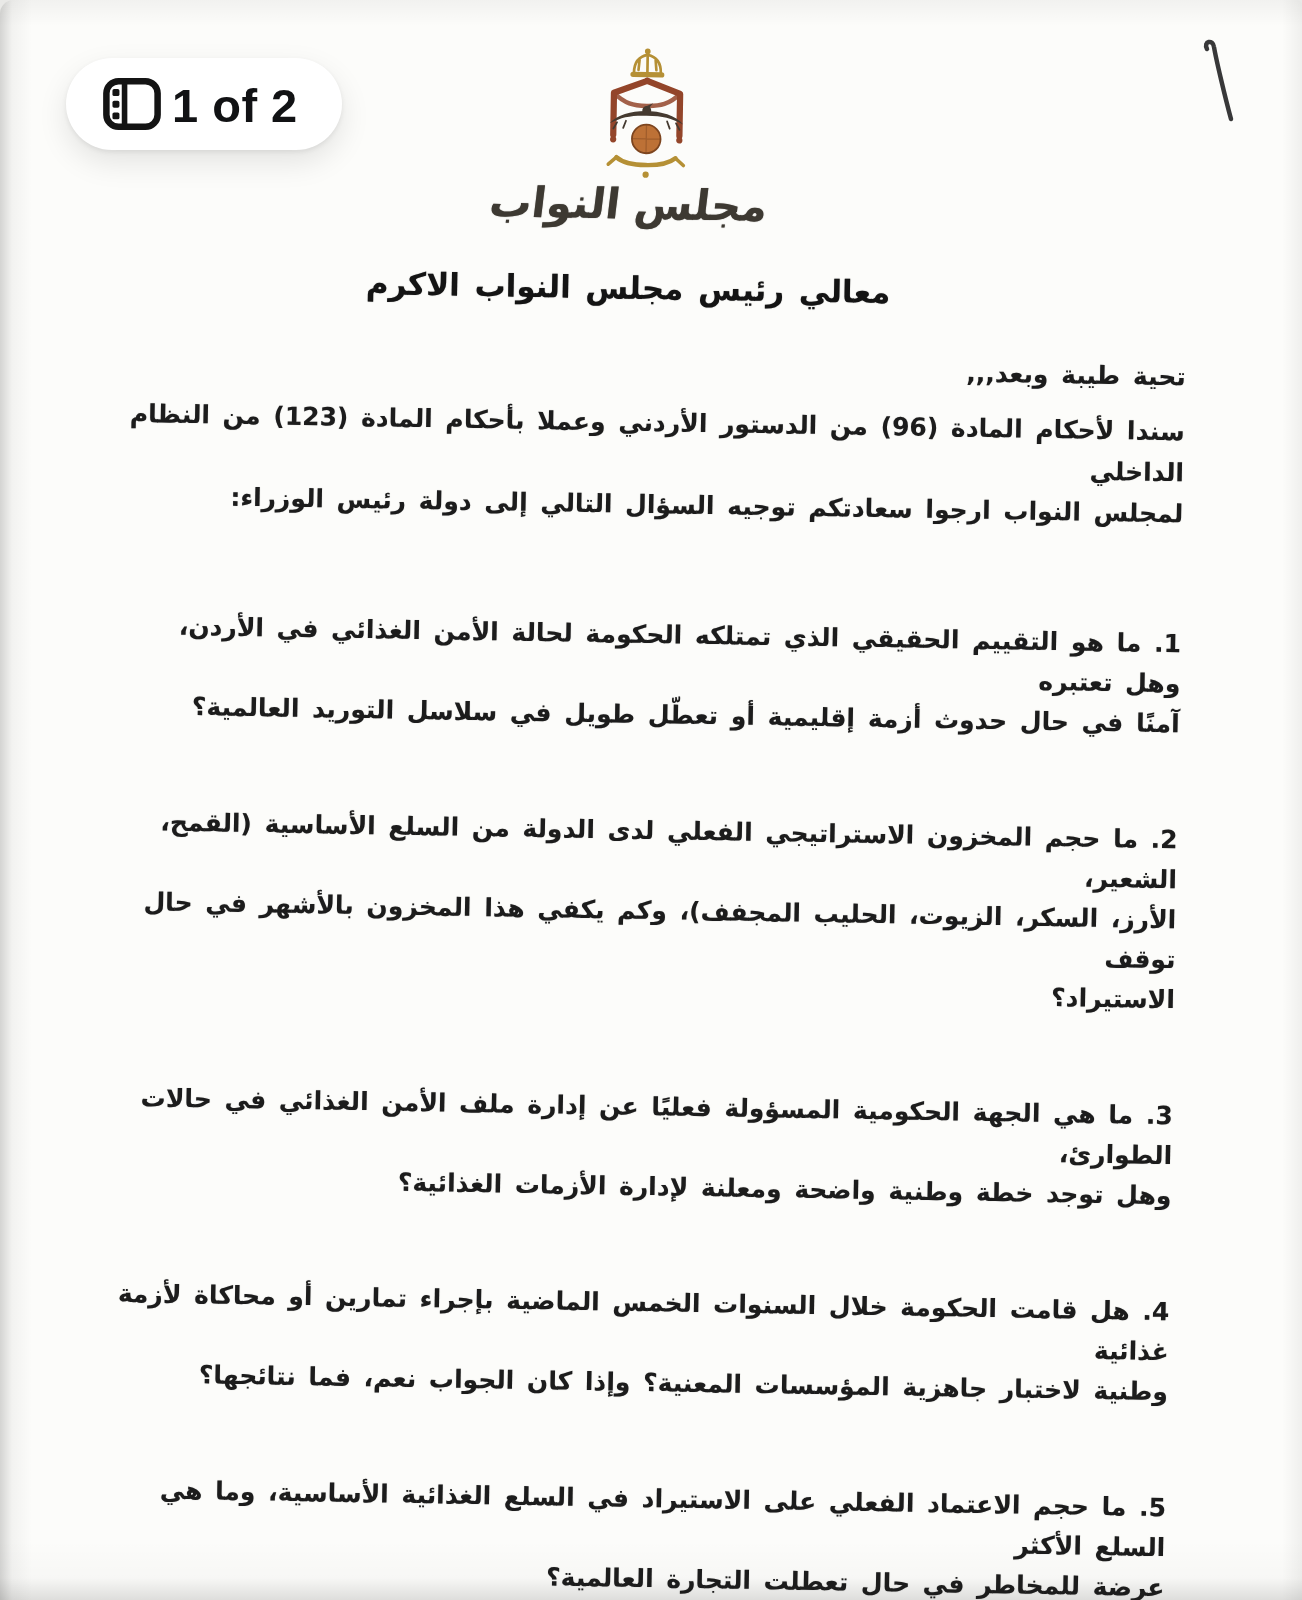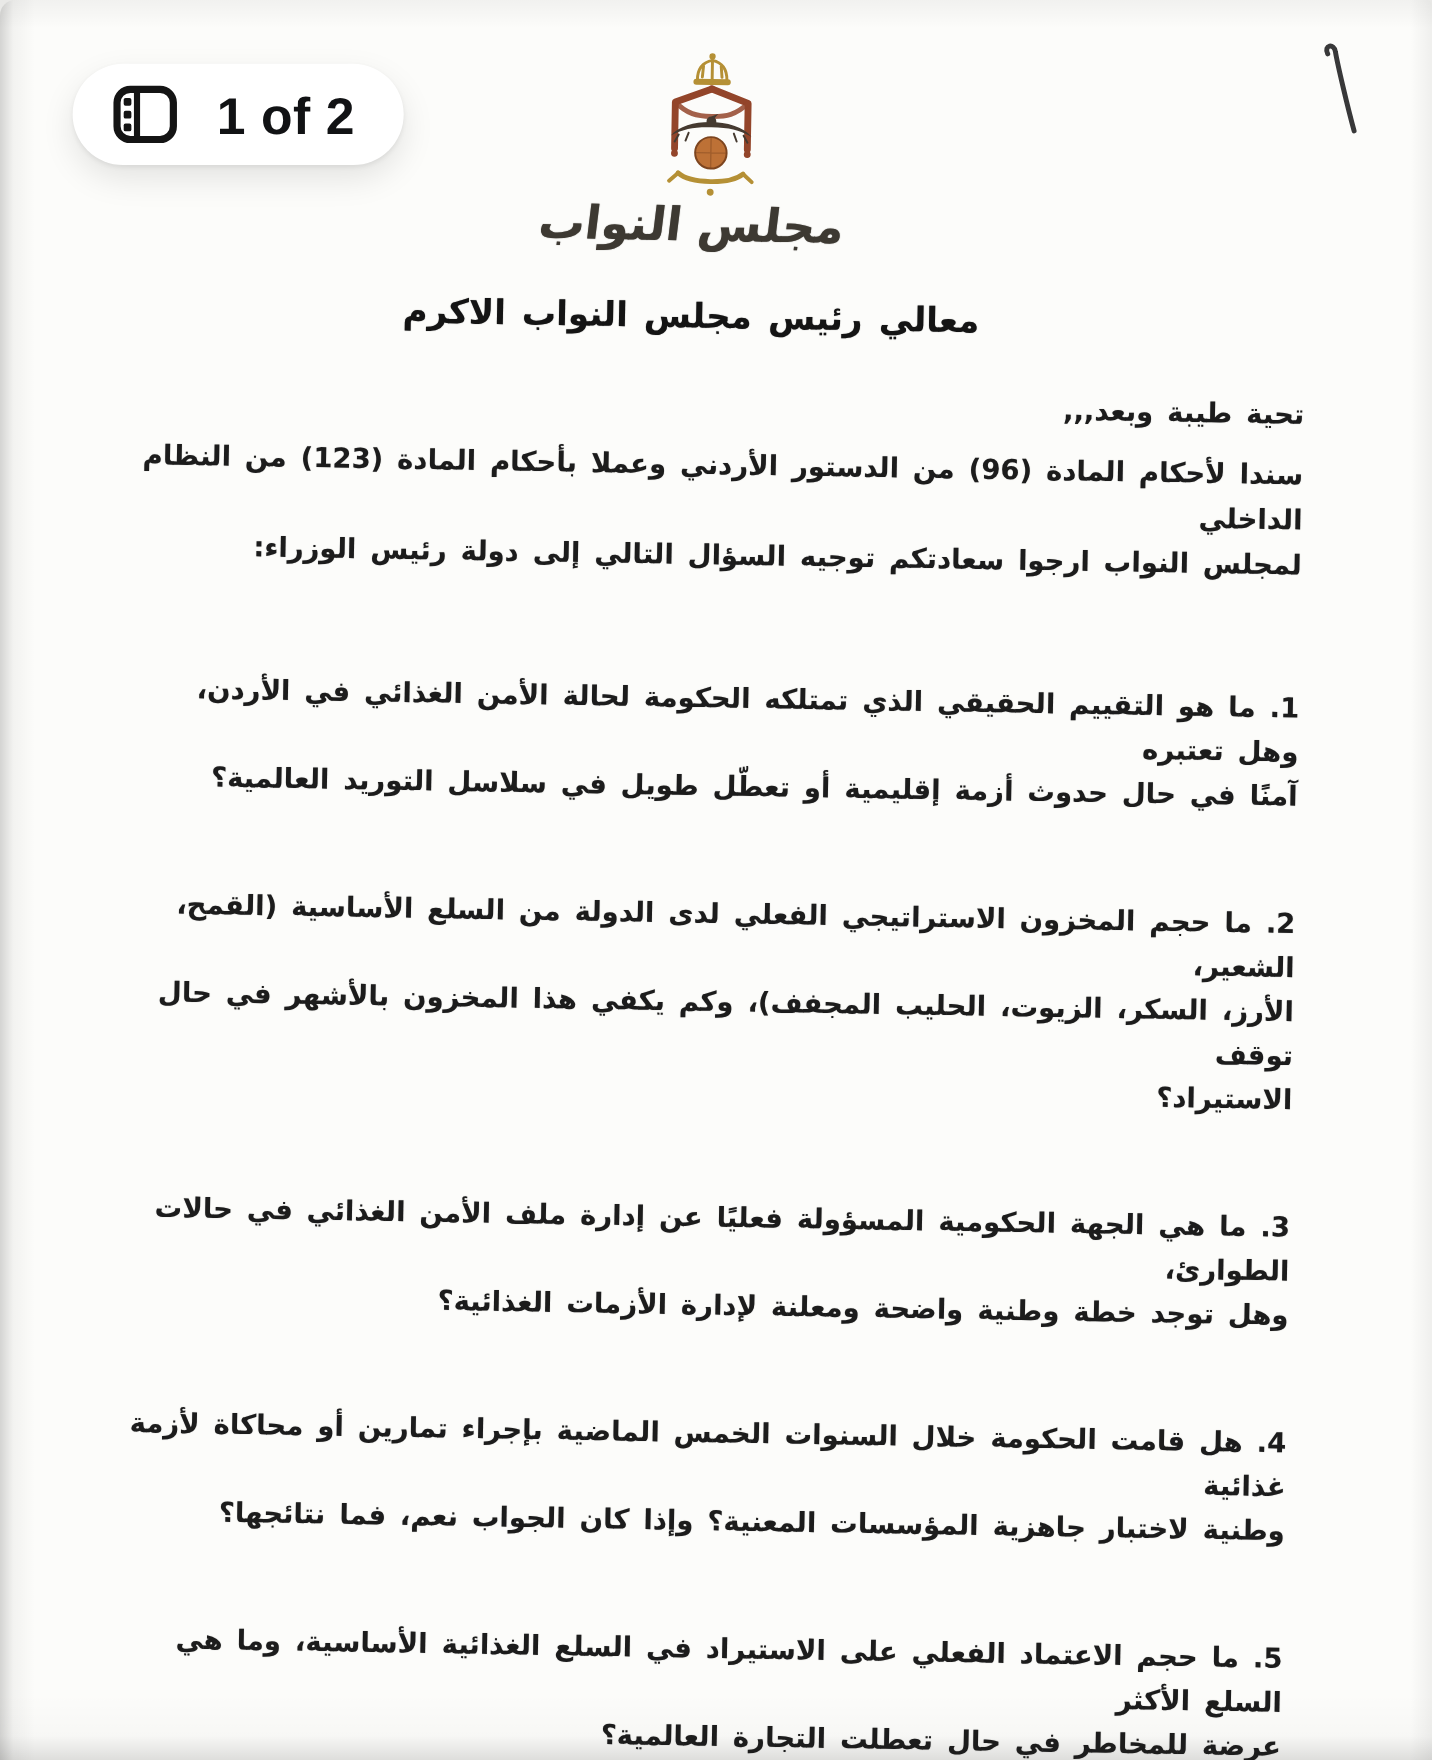--- a/index.html
+++ b/index.html
@@ -11,21 +11,21 @@
     background:
       linear-gradient(90deg, rgba(0,0,0,0.16) 0px, rgba(0,0,0,0.04) 12px, rgba(0,0,0,0) 32px),
       linear-gradient(0deg, rgba(0,0,0,0.12) 0px, rgba(0,0,0,0.02) 22px, rgba(0,0,0,0) 60px),
       linear-gradient(180deg, rgba(0,0,0,0.045) 0px, rgba(0,0,0,0) 26px),
       linear-gradient(270deg, rgba(0,0,0,0.05) 0px, rgba(0,0,0,0) 20px),
       #fcfcfa;
   }
   
   .badge{
     position:absolute;left:66px;top:58px;height:92px;
-    display:flex;align-items:center;gap:35px;
+    display:flex;align-items:center;gap:10px;
     padding:0 44px 0 36px;border-radius:46px;background:#ffffff;
     box-shadow:0 2px 5px rgba(0,0,0,0.07), 0 12px 30px rgba(0,0,0,0.10);
     cursor:default;
   }
   .badge-label{font-family:"Liberation Sans",sans-serif;font-size:47px;font-weight:600;color:#111214;letter-spacing:0.5px;line-height:1;padding-top:2px;}
   .pages-icon{display:block;}
   
   .doc{position:absolute;inset:0;direction:rtl;transform:rotate(1deg);transform-origin:50% 8%;color:#1b1b1b;}
   .emblem{position:absolute;top:46px;left:50%;transform:translateX(-53%);}
   .calligraphy{

